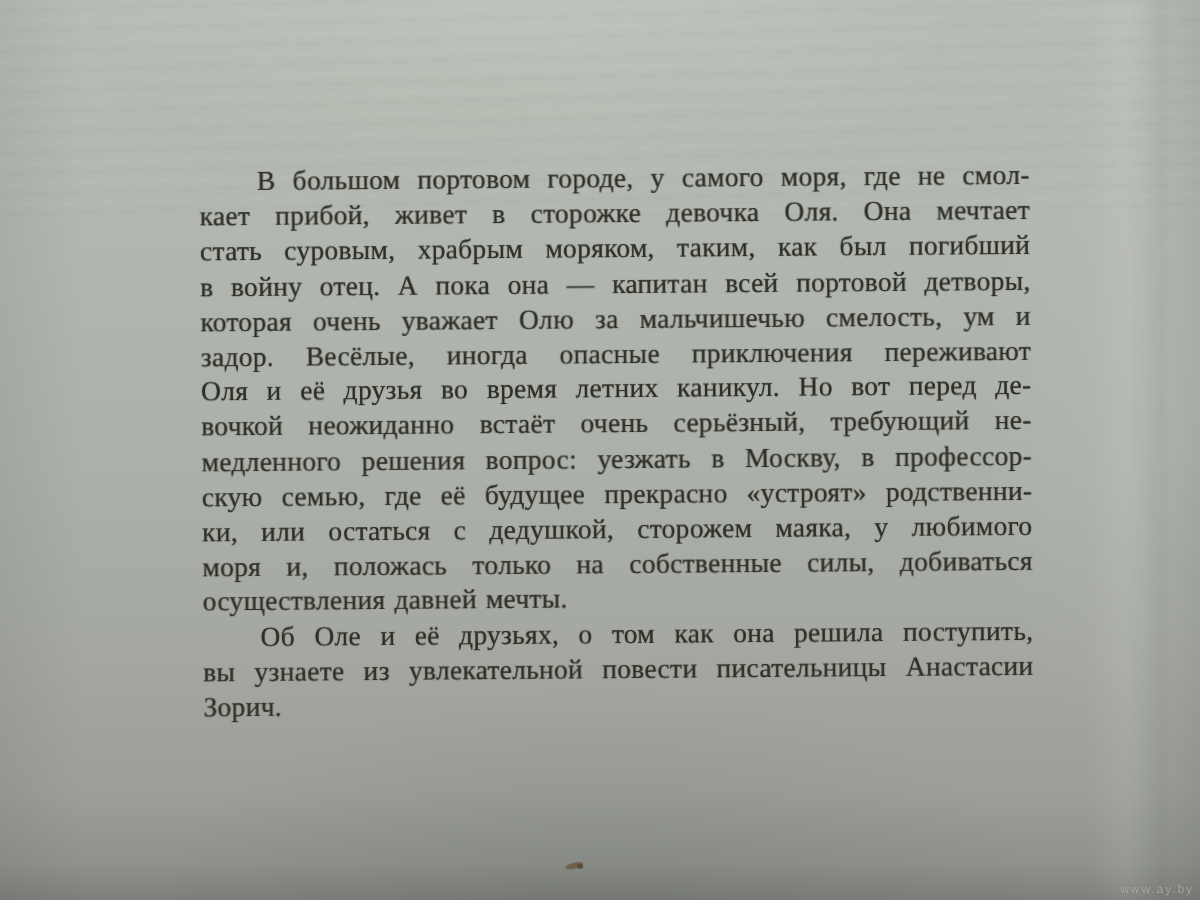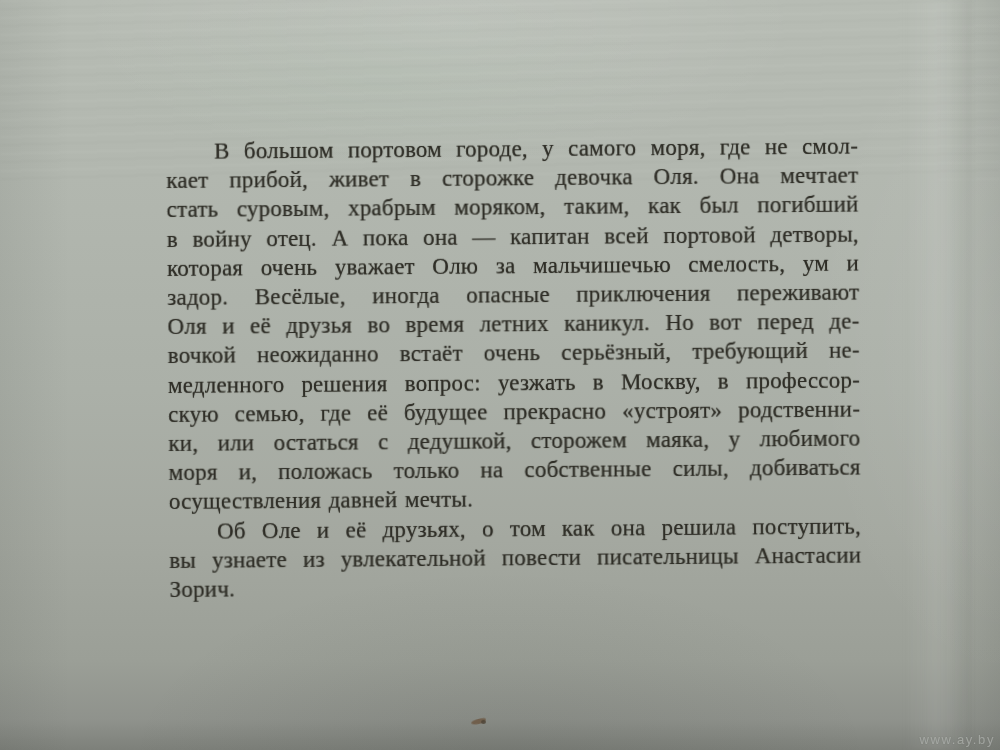--- a/index.html
+++ b/index.html
@@ -64,21 +64,21 @@
     position: absolute; left: 481px; top: 720px;
     width: 5px; height: 4px;
     background: #4d4336;
     border-radius: 50%;
     opacity: 0.8;
     filter: blur(0.3px);
   }
   .watermark {
     position: absolute; right: 5px; bottom: 3px;
     font-family: "Liberation Sans", sans-serif;
-    font-size: 13px;
+    font-size: 10px;
     letter-spacing: 1.6px;
     color: rgba(238,241,237,0.42);
     text-shadow: 0 0 1px rgba(88,92,88,0.6);
   }
 </style>
 </head>
 <body>
 
 <div class="photo">
   <div class="crinkles"></div>

